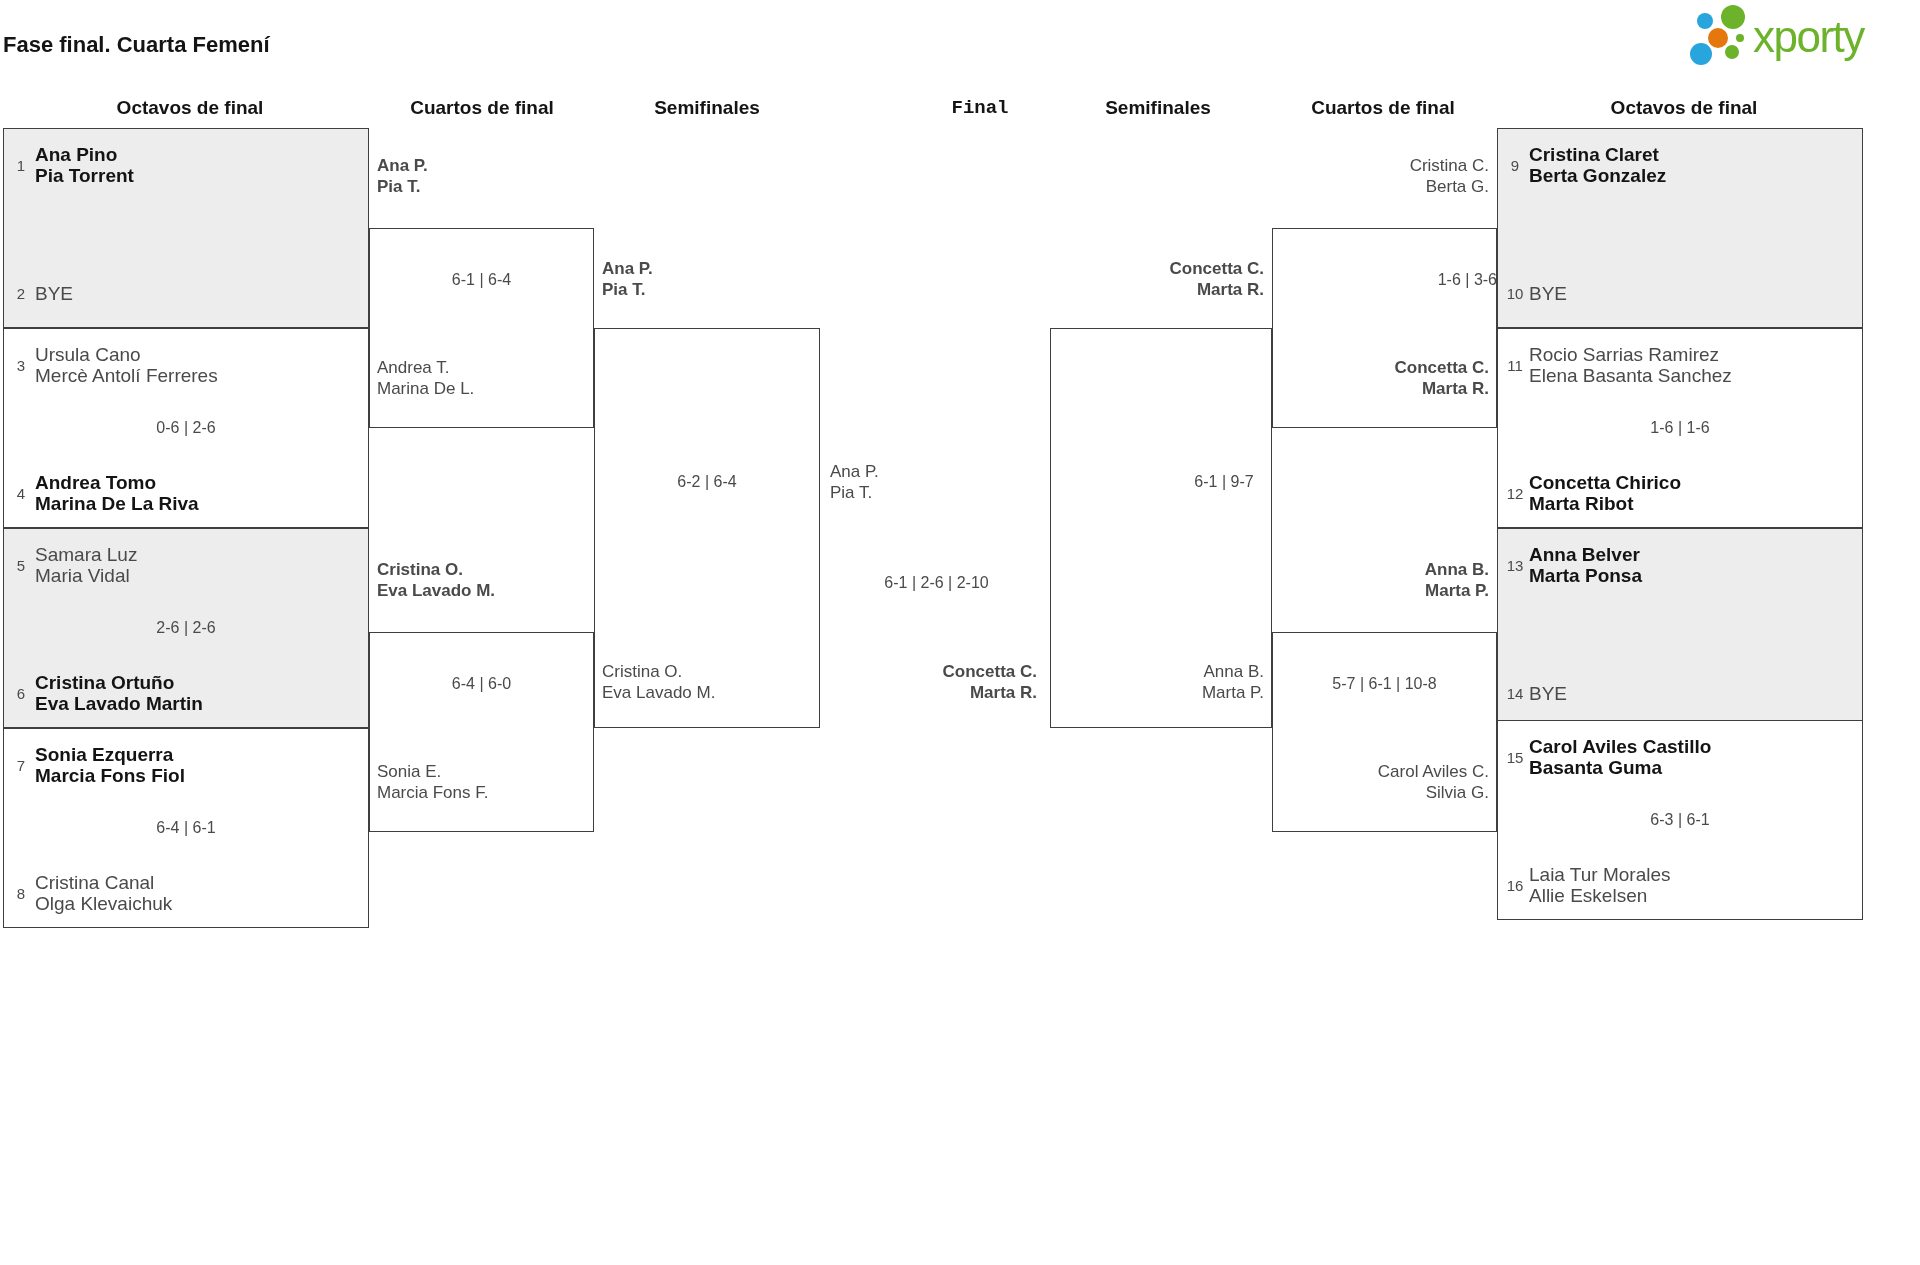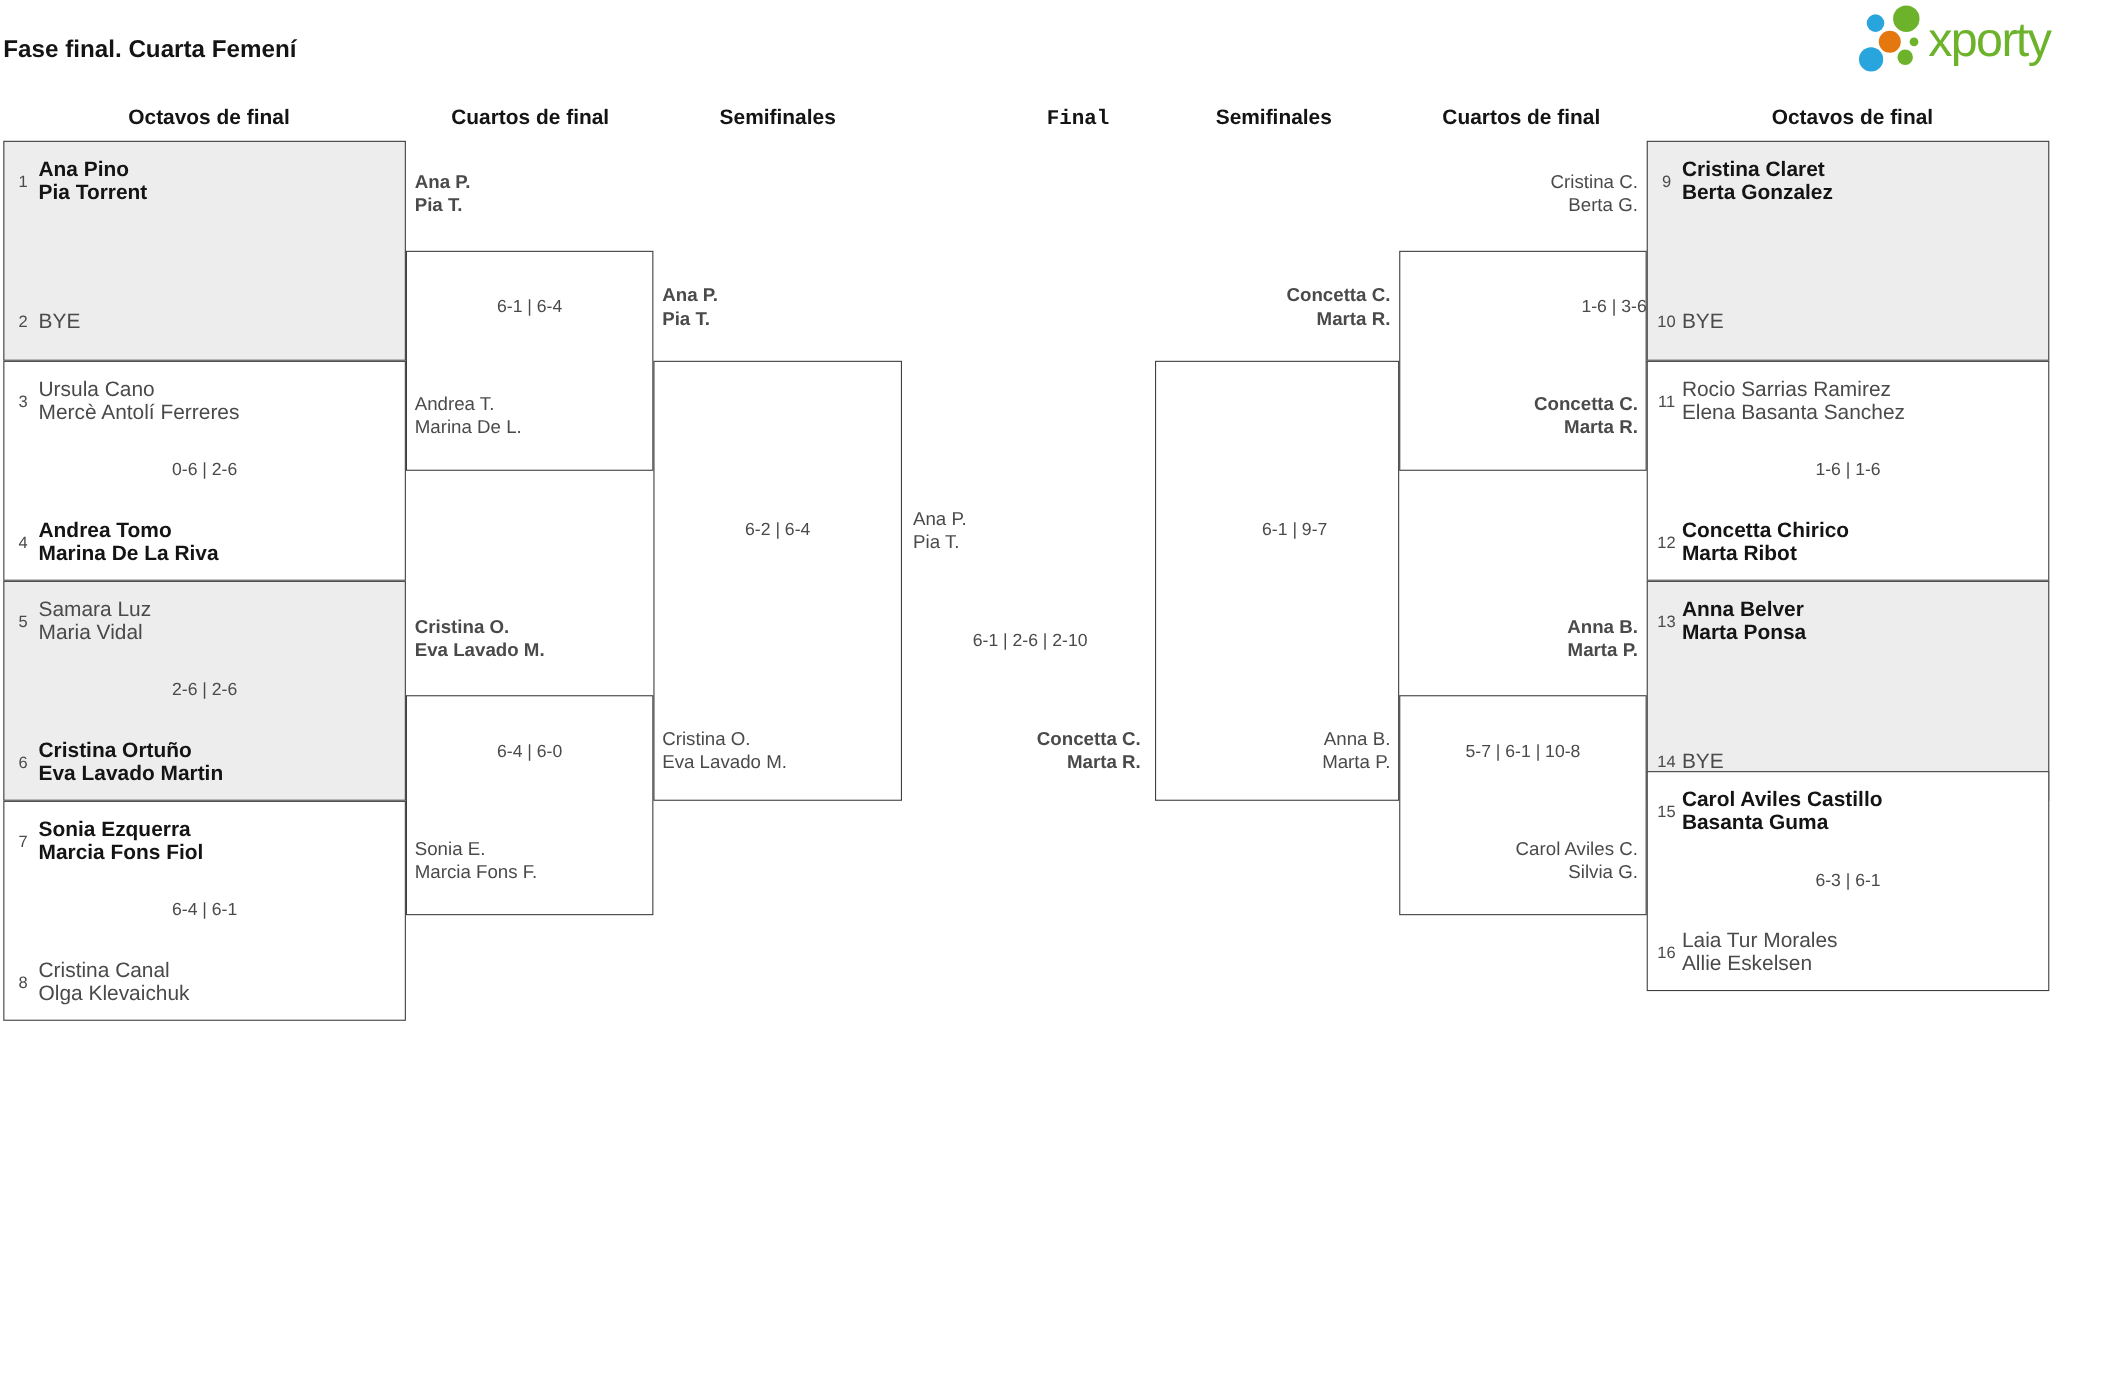--- a/index.html
+++ b/index.html
@@ -169,21 +169,21 @@
     </div>
     <div class="slot bot">
       <span class="seed">14</span>
       <div class="names">
         <div>BYE</div>
           <div></div>
       </div>
     </div>
   </div>
 
-  <div class="box" style="left:1497px;top:701px;">
+  <div class="box" style="left:1497px;top:720px;">
     <div class="slot top">
       <span class="seed">15</span>
       <div class="names winner">
         <div>Carol Aviles Castillo</div>
           <div>Basanta Guma</div>
       </div>
     </div>
     <div class="boxscore">6-3 | 6-1</div>
     <div class="slot bot">
       <span class="seed">16</span>
@@ -249,21 +249,21 @@
   <div class="pscore" style="left:594px;width:226px;top:473px;">6-2 | 6-4</div>
   <div class="plabel" style="left:602px;top:661px;">
     <div>Cristina O.</div>
       <div>Eva Lavado M.</div>
   </div>
 
   <div class="plabel right winner" style="right:656px;top:258px;">
     <div>Concetta C.</div>
       <div>Marta R.</div>
   </div>
-  <div class="pscore" style="left:1050px;width:254px;top:473px;">6-1 | 9-7</div>
+  <div class="pscore" style="left:1050px;width:254px;top:473px;padding-left:47px;">6-1 | 9-7</div>
   <div class="plabel right" style="right:656px;top:661px;">
     <div>Anna B.</div>
       <div>Marta P.</div>
   </div>
 
   <div class="plabel" style="left:830px;top:461px;">
     <div>Ana P.</div>
       <div>Pia T.</div>
   </div>
   <div class="pscore" style="left:818px;width:237px;top:574px;">6-1 | 2-6 | 2-10</div>

